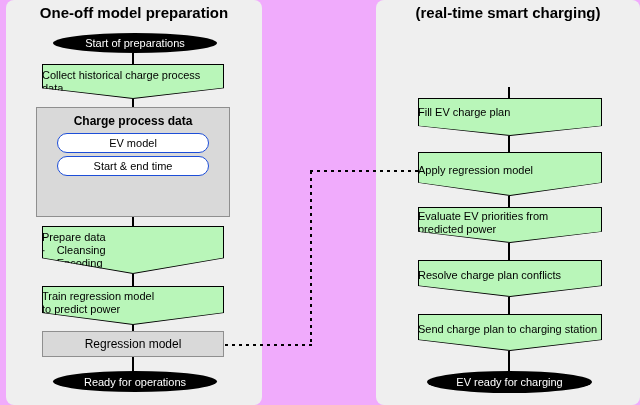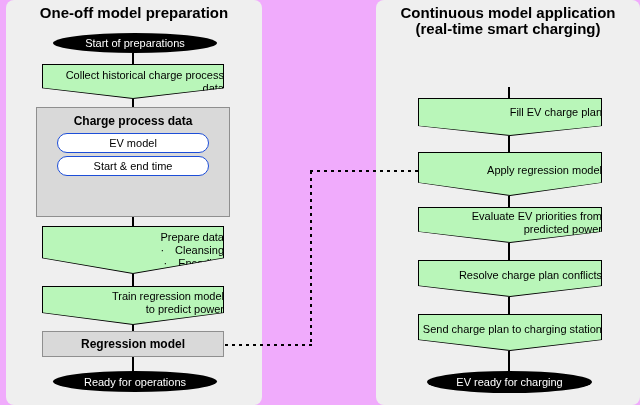--- a/index.html
+++ b/index.html
@@ -14,49 +14,48 @@
   .panel.left{left:6px;width:256px;}
   .panel.right{left:376px;width:264px;}
   .ptitle{position:absolute;text-align:center;font-weight:bold;font-size:15px;line-height:16px;}
   .term{position:absolute;background:var(--terminal-fill);border-radius:50%;
         display:flex;align-items:center;justify-content:center;
         color:var(--terminal-text);font-size:11px;white-space:nowrap;}
   .penta{position:absolute;background:var(--shape-border);
          clip-path:polygon(0 0,100% 0,100% var(--r),50% 100%,0 var(--r));}
   .penta::before{content:"";position:absolute;inset:1px;background:var(--green-fill);
          clip-path:polygon(0 0,100% 0,100% var(--r),50% 100%,0 var(--r));}
-  .ptext{position:absolute;inset:0;display:flex;flex-direction:column;align-items:flex-end;
+  .ptext{position:absolute;inset:0;display:flex;flex-direction:column;align-items:flex-start;
          justify-content:center;font-size:11px;line-height:13px;text-align:center;}
   .line{white-space:nowrap;}
   .gbox{position:absolute;background:var(--box-fill);border:1px solid var(--box-border);
         box-sizing:border-box;}
   .gbox .btitle{font-weight:bold;font-size:12px;text-align:center;padding-top:6px;}
   .woval{position:absolute;background:#fff;border:1px solid #1d4ed8;border-radius:999px;
          box-sizing:border-box;display:flex;align-items:center;justify-content:center;
          font-size:11px;white-space:nowrap;}
   .cline{position:absolute;width:2px;background:#000;}
   .dot-h{position:absolute;height:2px;
          background:repeating-linear-gradient(90deg,#000 0 3px,transparent 3px 7px);}
   .dot-v{position:absolute;width:2px;
          background:repeating-linear-gradient(180deg,#000 0 3px,transparent 3px 7px);}
   .brow{display:flex;gap:11px;align-items:center;}
   .modelbox{display:flex;align-items:center;justify-content:center;
-            font-weight:bold;font-size:12px;}
+            font-weight:normal;font-size:12px;}
 </style>
 </head>
 <body>
 
 <div id="canvas">
 
   <div class="panel left"></div>
   <div class="panel right"></div>
 
   <div class="ptitle" style="left:6px;top:5px;width:256px">One-off model preparation</div>
   <div class="ptitle" style="left:376px;top:5px;width:264px">
-    <div>Continuous model application</div>
     <div>(real-time smart charging)</div>
   </div>
 
   <div class="term" style="left:53px;top:33px;width:164px;height:20px">Start of preparations</div>
 
   <div class="cline" style="left:132px;top:53px;height:12px"></div>
 
   <div class="penta" style="left:42px;top:64px;width:182px;height:35px;--r:69%">
     <div class="ptext">
       <span class="line">Collect historical charge process</span>

